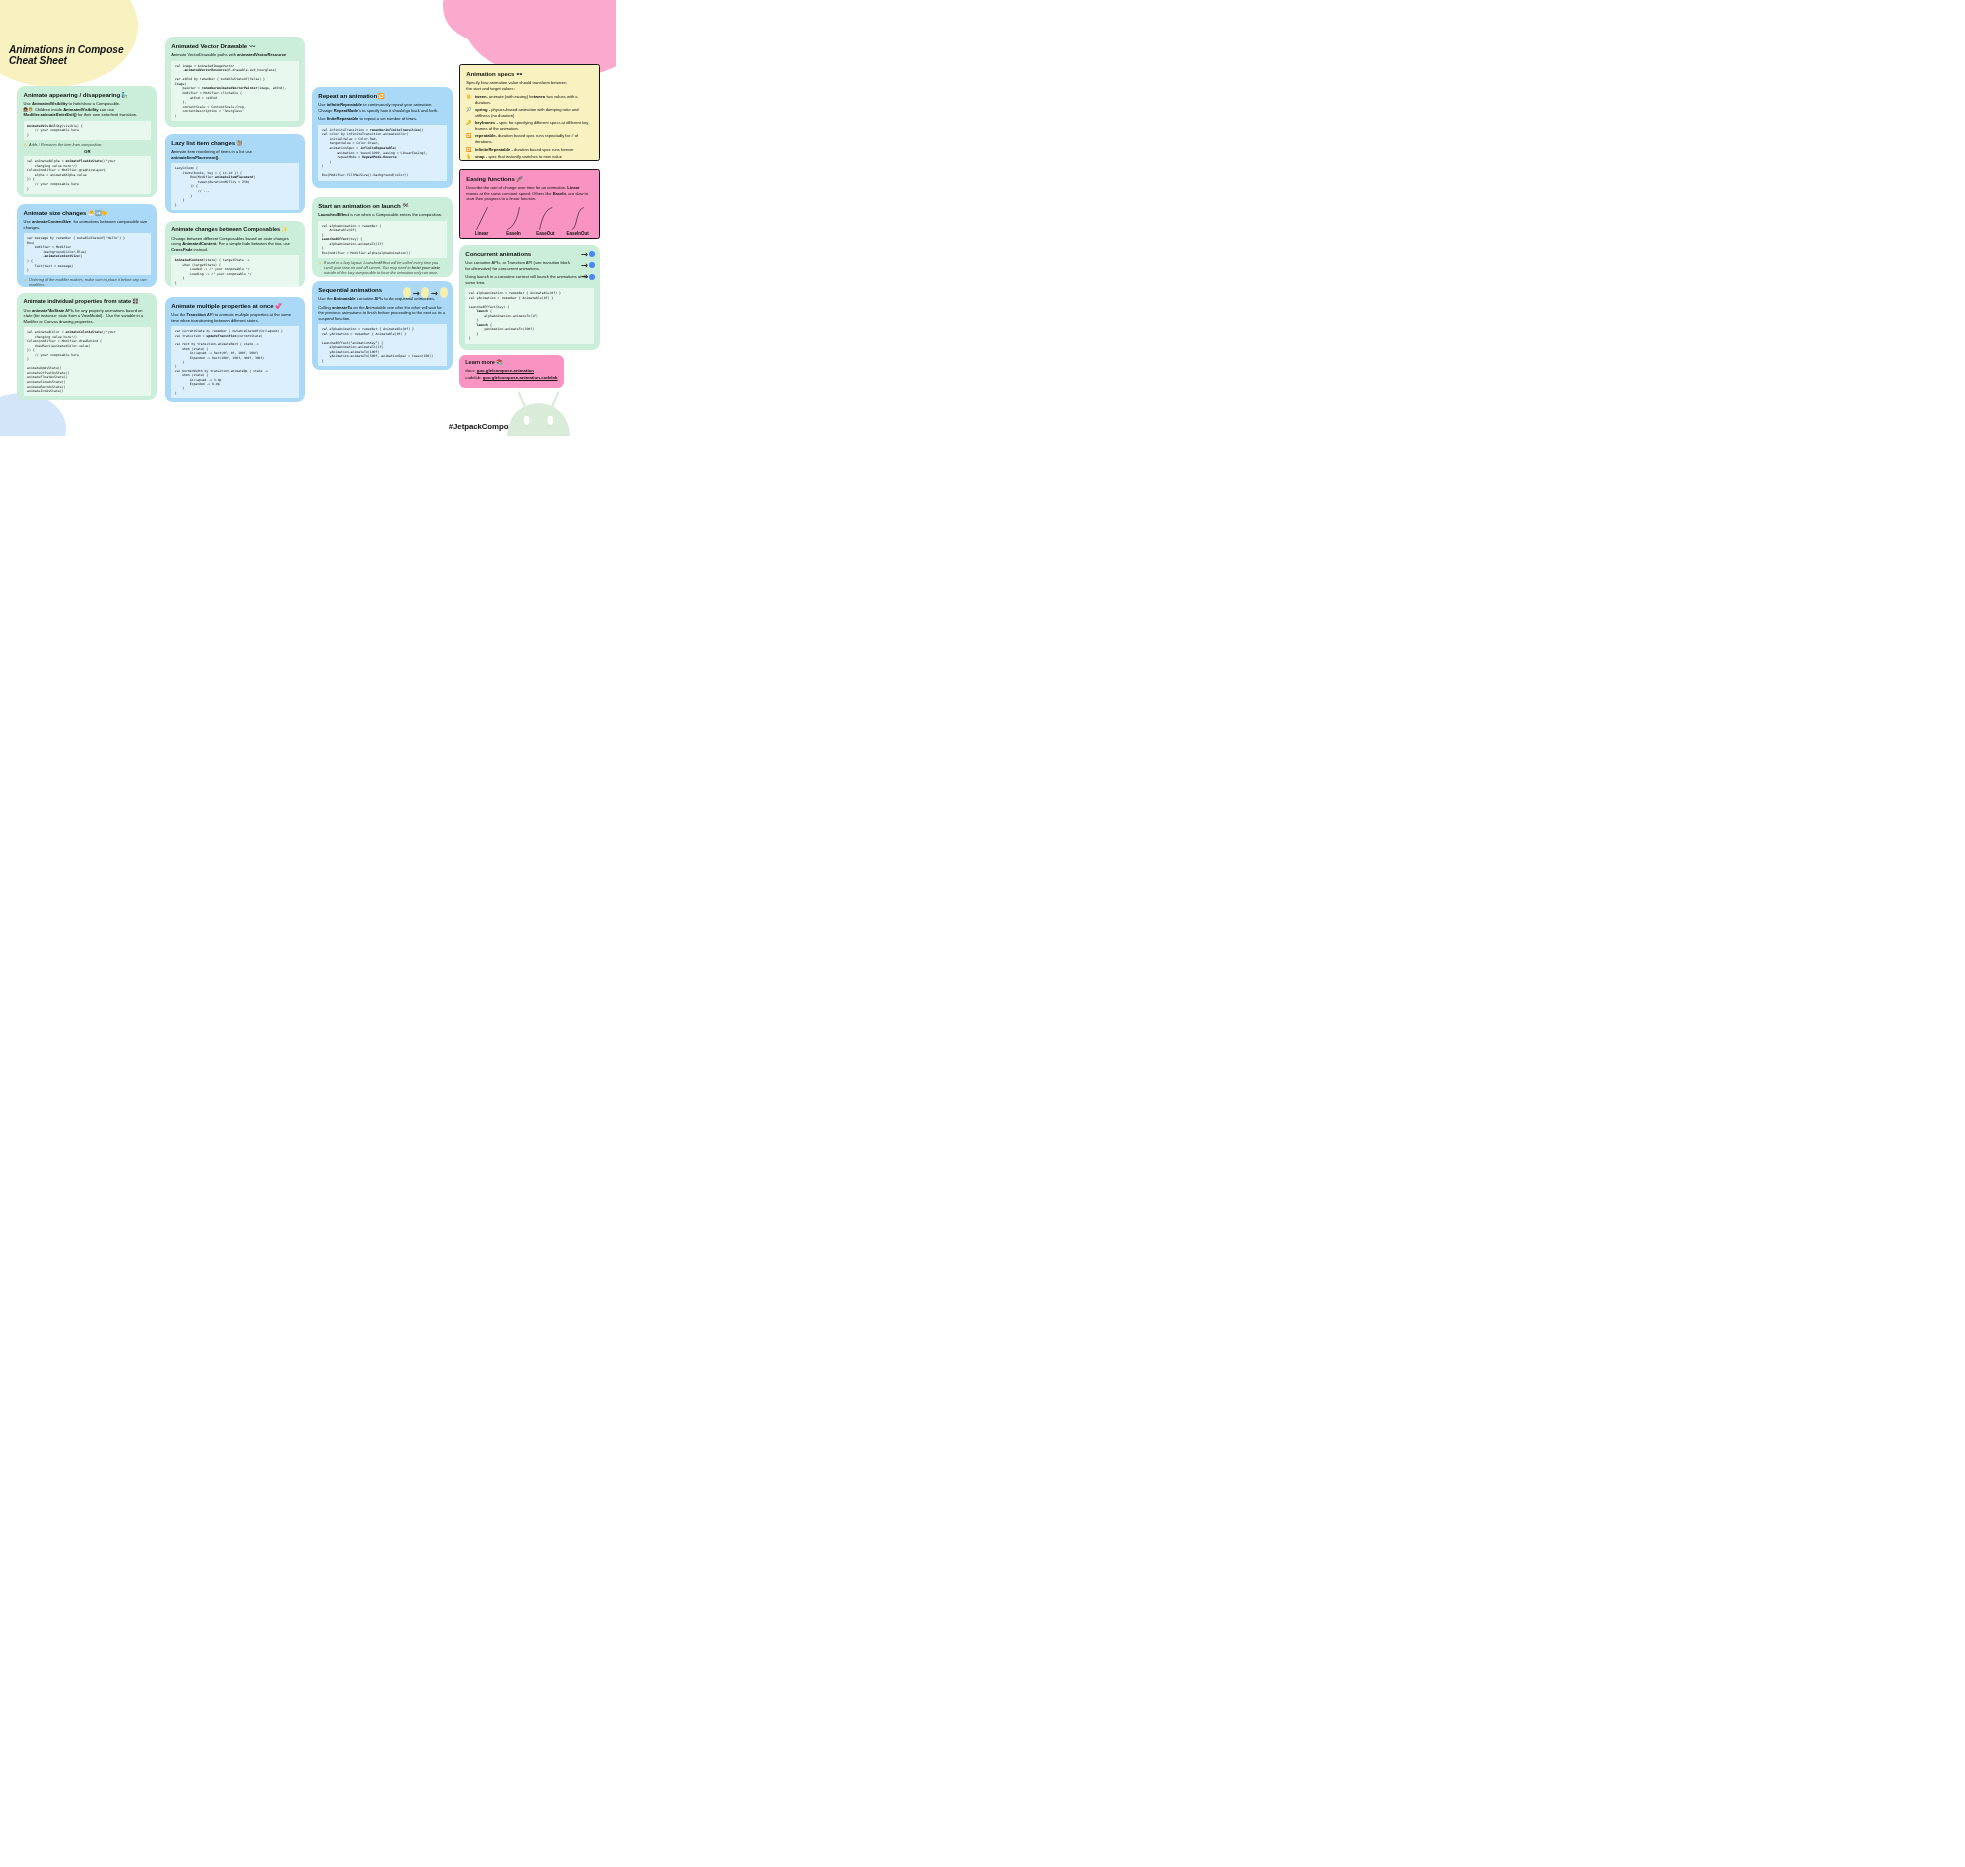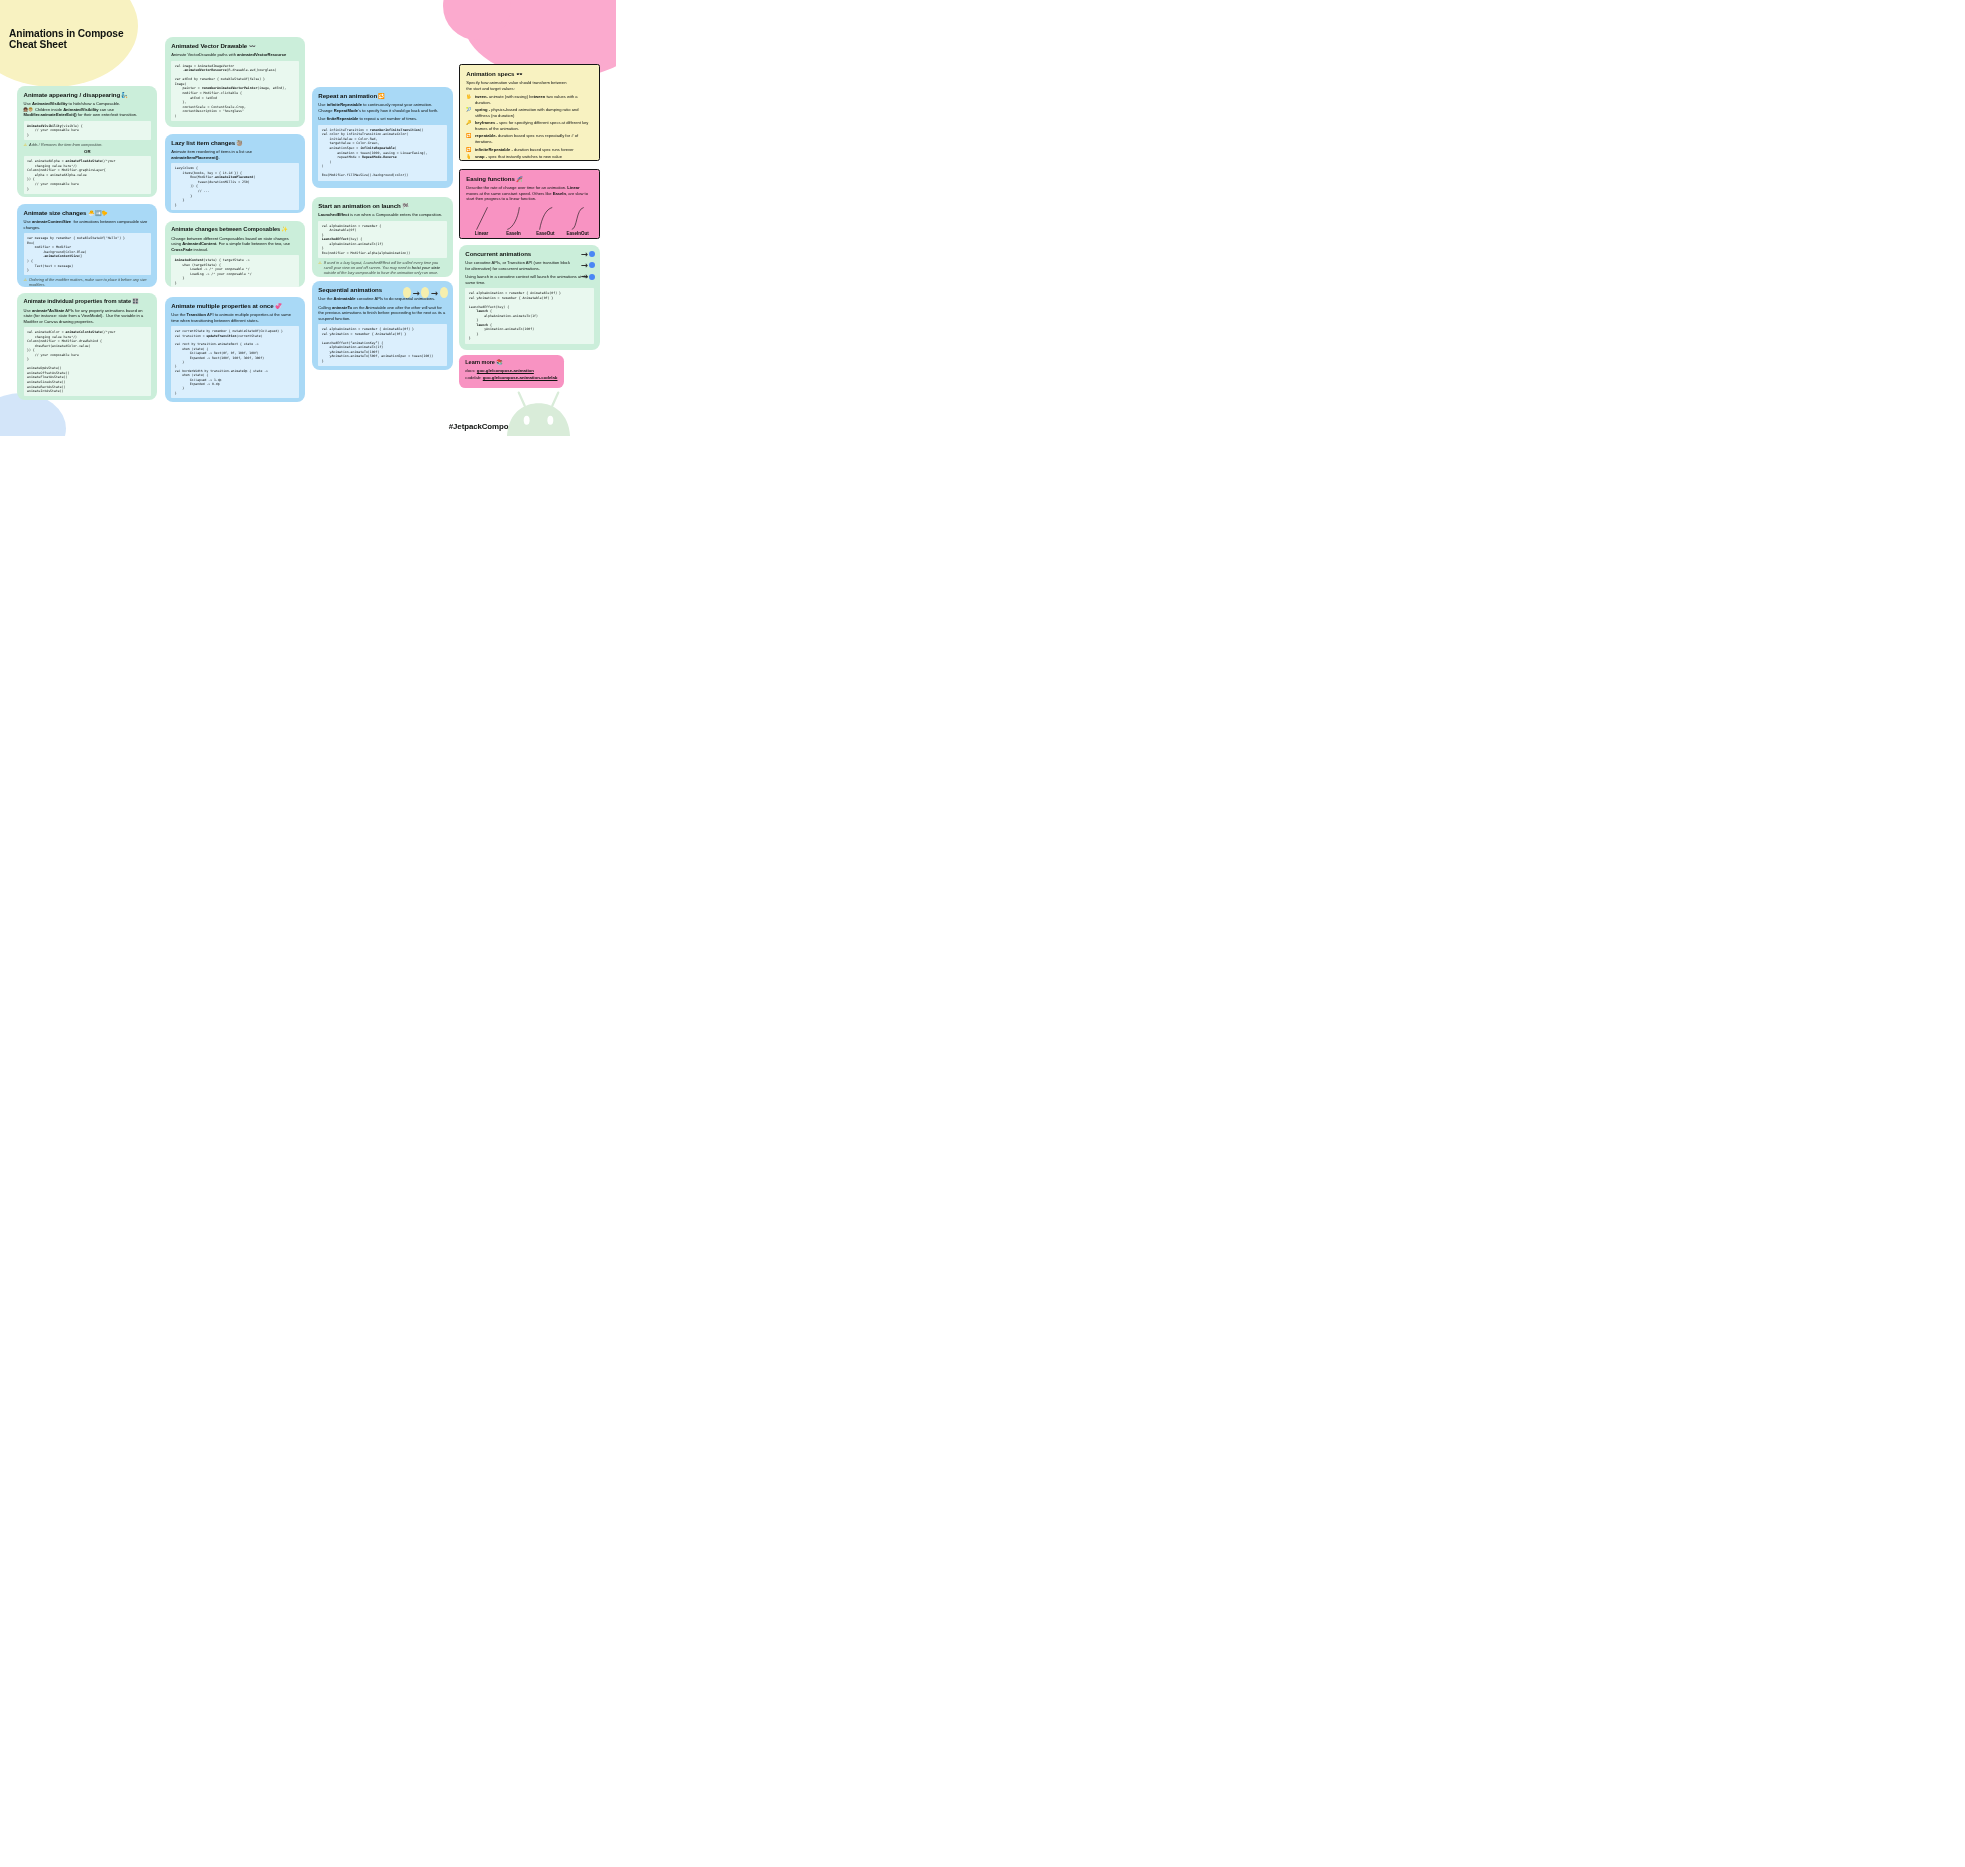--- a/index.html
+++ b/index.html
@@ -5,22 +5,22 @@
   html,body{margin:0;padding:0;background:#ffffff;}
   .page{position:relative;width:616px;height:436px;background:#ffffff;overflow:hidden;
         font-family:"Liberation Sans",sans-serif;color:#101311;}
   
   .blob{position:absolute;}
   .blob-yellow{left:-31px;top:-35px;width:169px;height:122px;background:#f8f2c1;border-radius:50%;}
   .blob-pink-main{left:463px;top:-39px;width:189px;height:118px;background:#fbaace;border-radius:50%;}
   .blob-pink-bump{left:443px;top:-28px;width:68px;height:68px;background:#fbaace;border-radius:50%;}
   .blob-blue{left:-23.6px;top:393px;width:90px;height:71px;background:#d3e5f9;border-radius:50%;}
   
-  .page-title{position:absolute;left:9px;top:21px;font-size:10.2px;font-weight:800;
-              line-height:1.12;white-space:pre-line;letter-spacing:-0.1px;}
+  .page-title{position:absolute;left:9px;top:37px;font-size:10.2px;font-weight:800;
+              line-height:1.12;white-space:pre-line;letter-spacing:-0.1px;font-style:italic;}
   
   .card{position:absolute;border-radius:7.9px;padding:4.7px 6.3px 3.9px;box-sizing:border-box;overflow:hidden;}
   .green{background:#cbeeda;}
   .blue{background:#a9d9f6;}
   .yellow-card{background:#f8f2c1;border:0.8px solid #141414;border-radius:2.4px;}
   .pink-card{background:#f893c2;border:0.8px solid #141414;border-radius:2.4px;}
   .pink-soft{background:#f893c2;border-radius:6.3px;}
   .card-title{font-size:6.1px;font-weight:800;margin:0 0 3.1px;letter-spacing:-0.04px;line-height:1.2;}
   .emoji{font-size:5.5px;font-weight:400;}
   .desc{font-size:4.1px;line-height:1.34;white-space:pre-wrap;margin:0 0 3.1px;}

